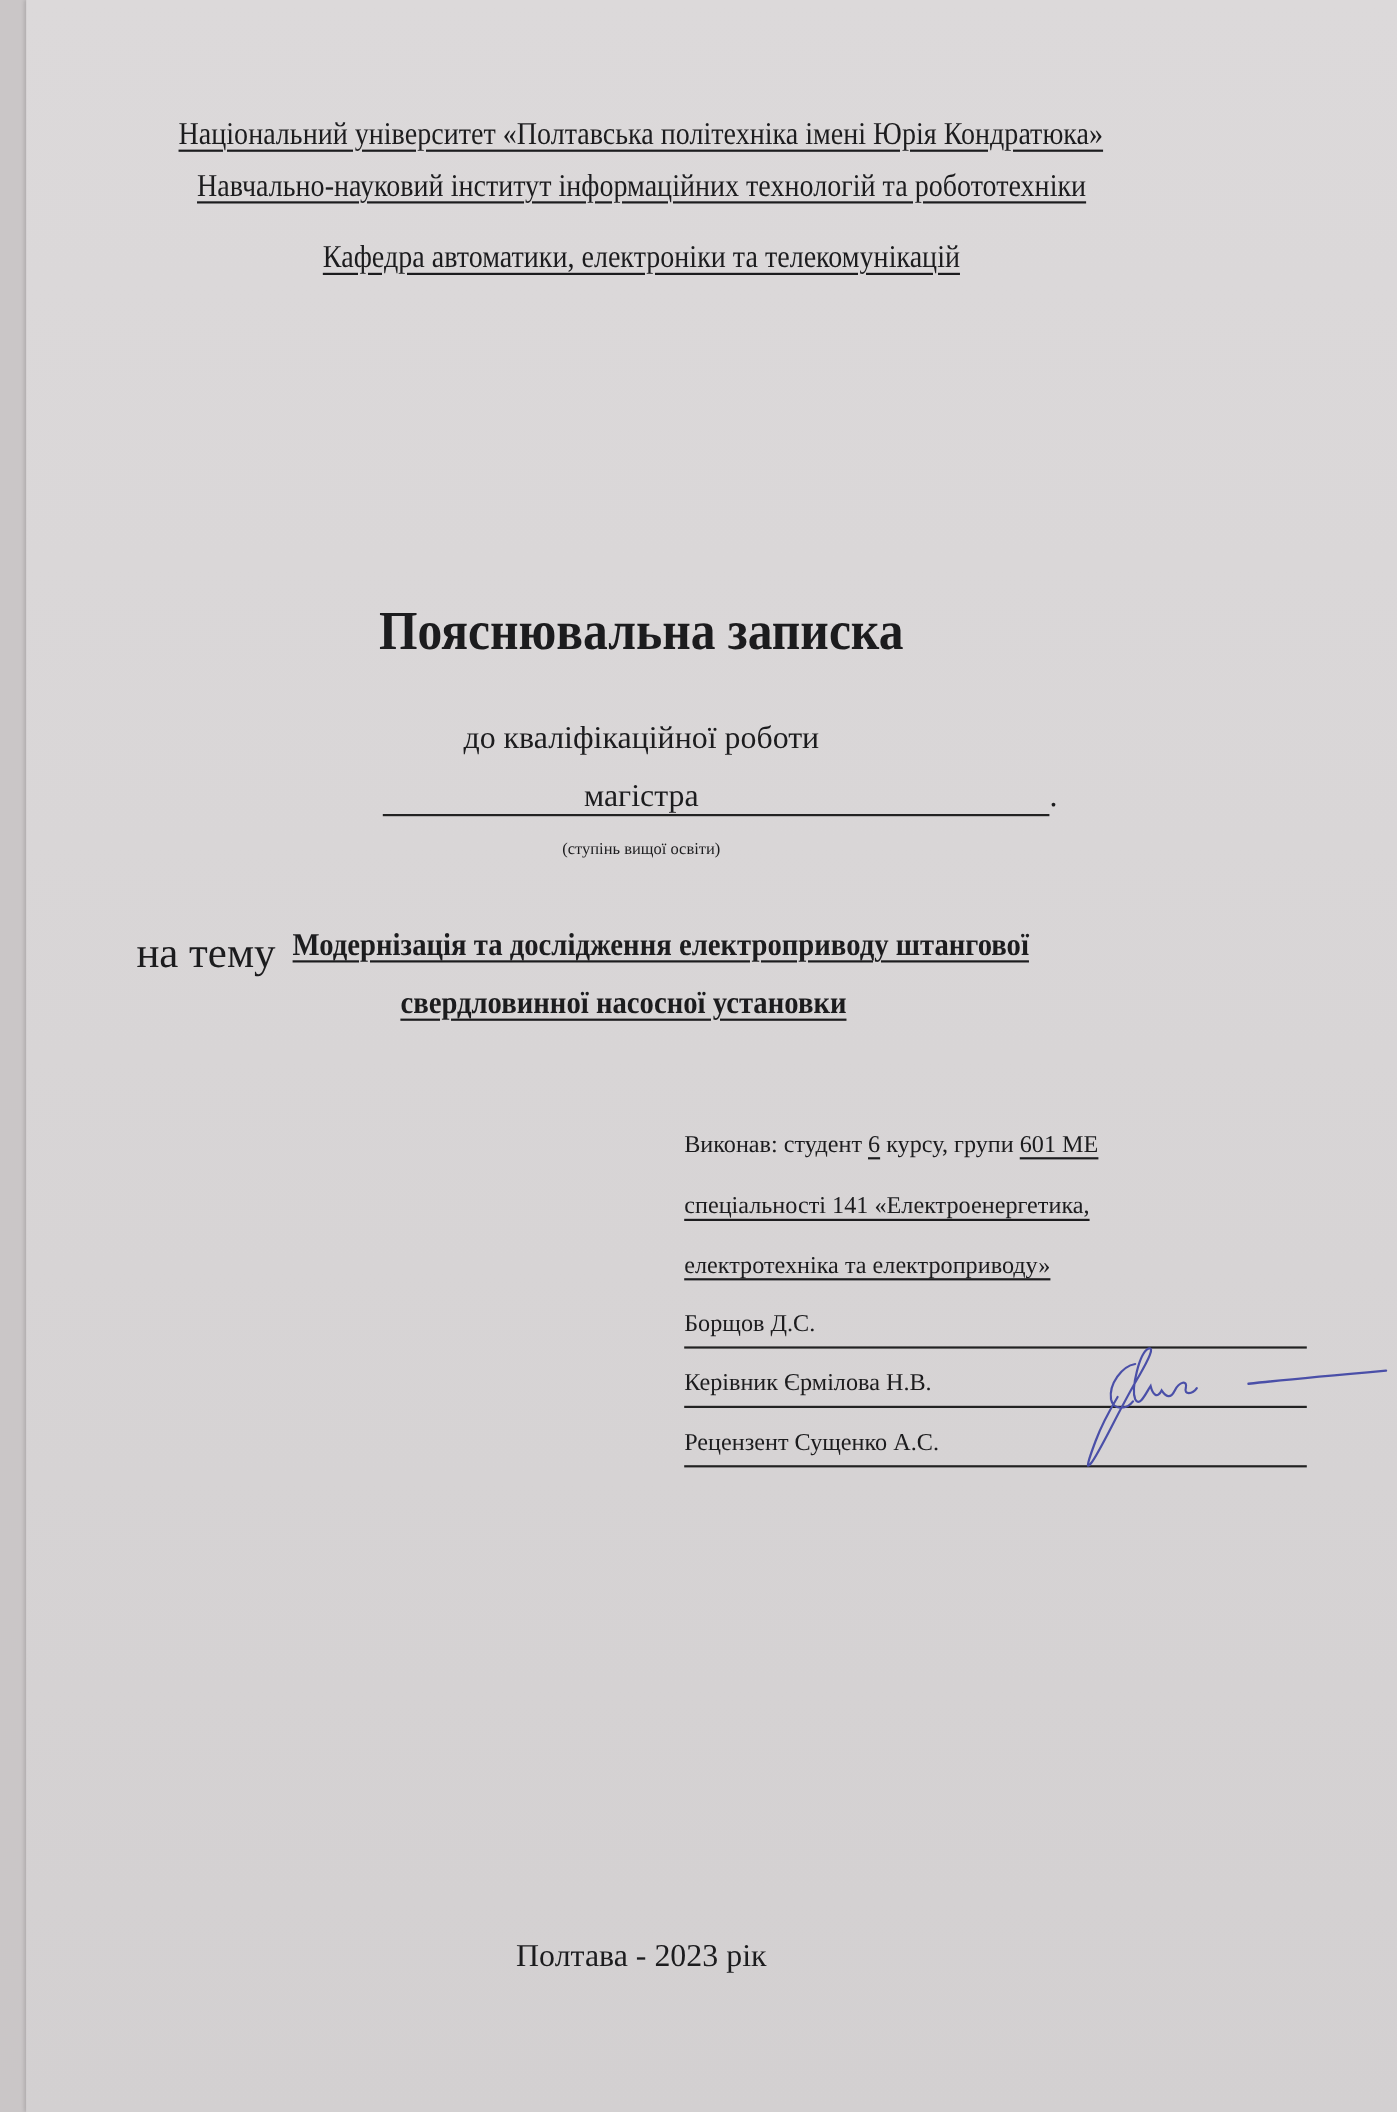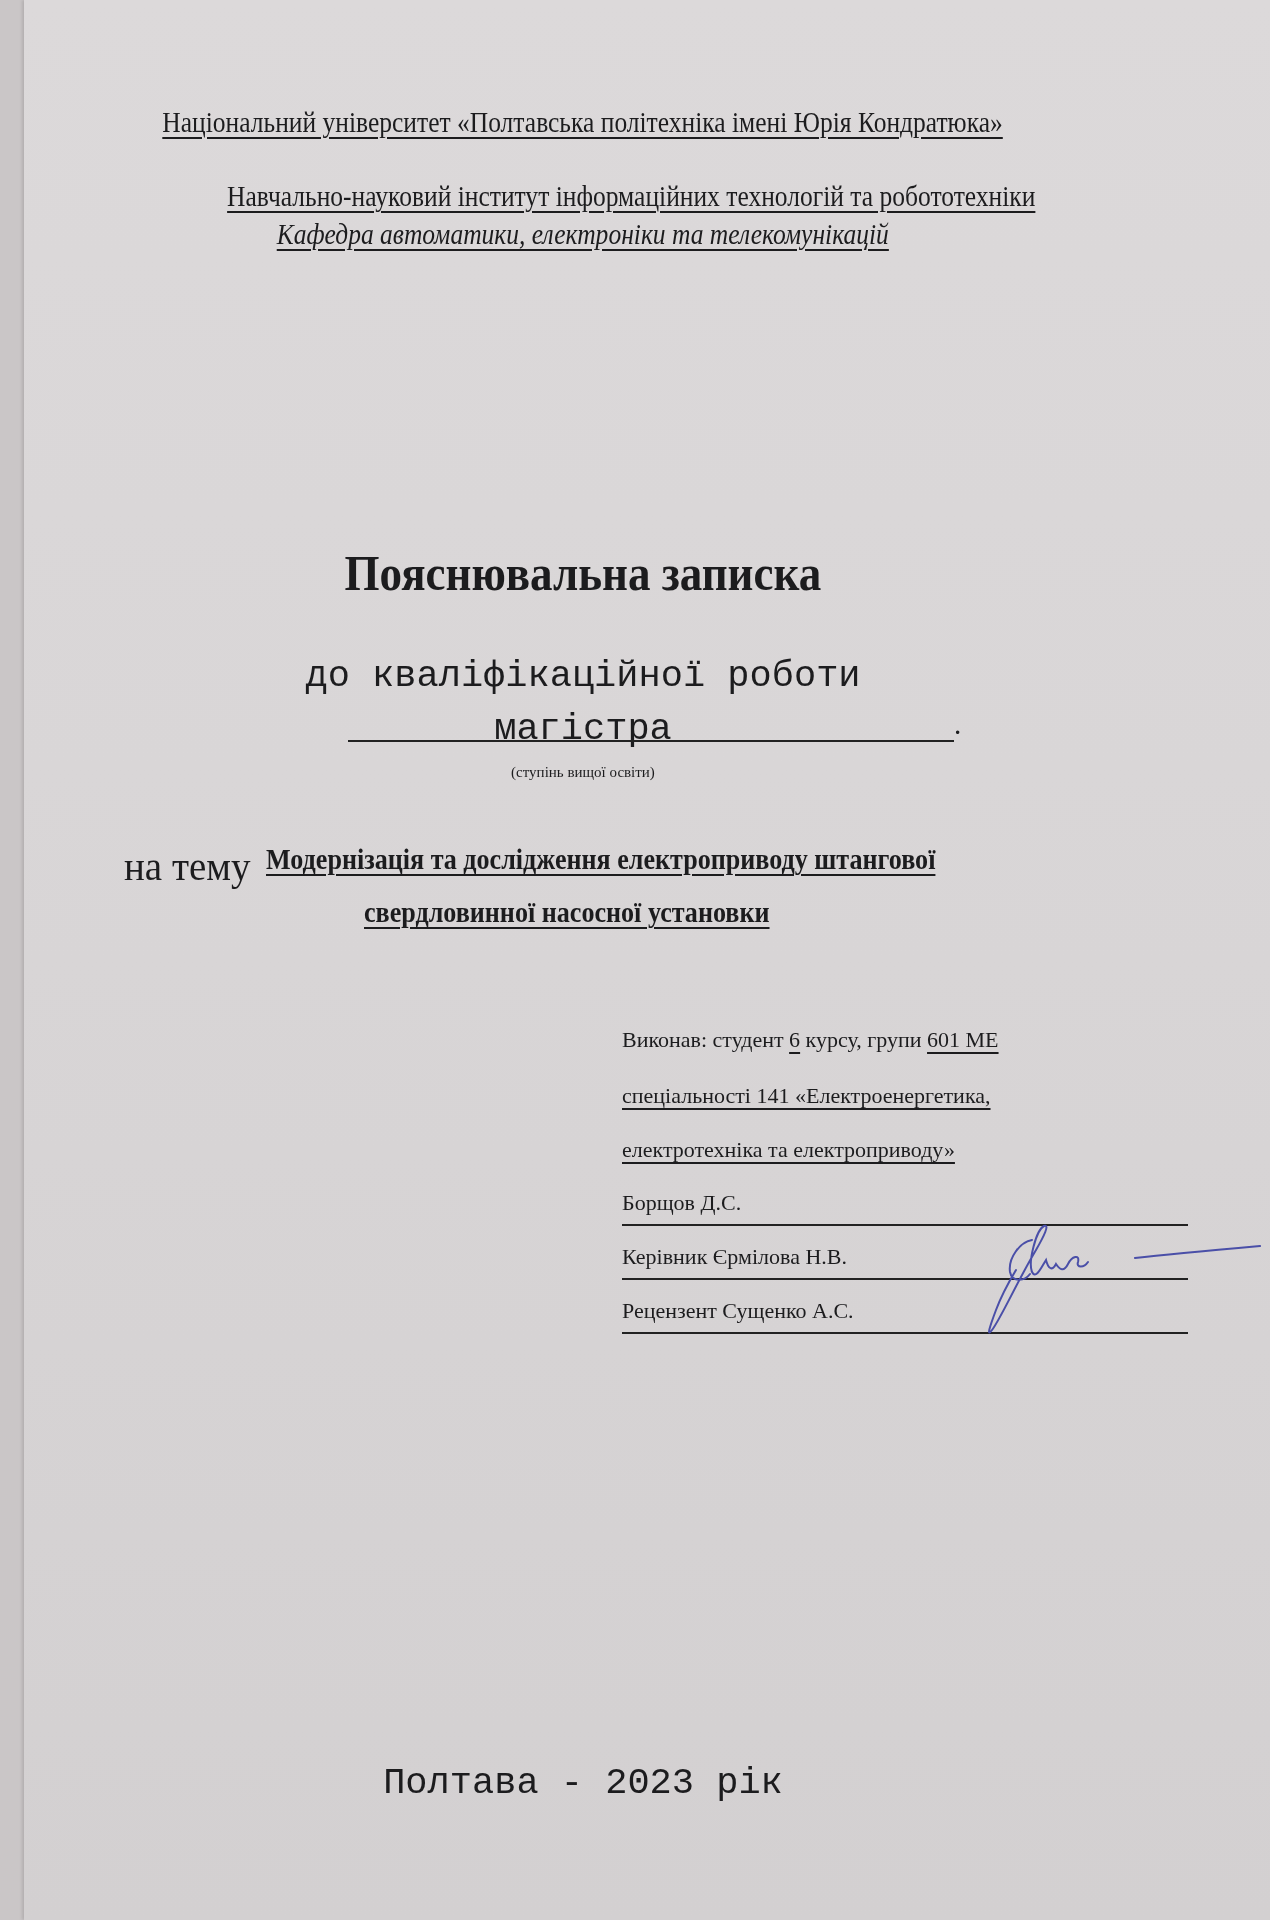--- a/index.html
+++ b/index.html
@@ -17,41 +17,41 @@
   }
   .gutter {
     position: absolute; left: 0; top: 0; width: 24px; height: 1920px;
     background: #cac6c7;
   }
   .line { position: absolute; white-space: nowrap; }
   .center { left: 0; width: 1166px; text-align: center; }
   .u { text-decoration: underline; text-underline-offset: 5px; text-decoration-thickness: 2px; }
   .hdr { font-size: 29px; transform: scaleX(0.88); transform-origin: center; }
   .title { font-size: 50px; font-weight: bold; transform: scaleX(0.9); }
-  .sub { font-size: 37px; font-family: Liberation Mono, monospace; }
+  .sub { font-size: 29px; }
   .small { font-size: 15px; }
   .topic-label { font-size: 39px; }
   .topic { font-size: 29px; font-weight: bold; transform: scaleX(0.9); transform-origin: left; }
   .info { font-size: 22px; left: 622px; }
   .rule { position: absolute; height: 2px; background: #222; }
   .sig { position: absolute; }
 </style>
 </head>
 <body>
 
 <div class="gutter"></div>
 <div class="page"></div>
 
 <div class="line center" style="top:106px;">
   <span class="hdr u" style="display:inline-block;">Національний університет «Полтавська політехніка імені Юрія Кондратюка»</span>
 </div>
-<div class="line center" style="top:180px;padding-left:48px;">
+<div class="line center" style="top:153px;">
   <span class="hdr u" style="display:inline-block;">Навчально-науковий інститут інформаційних технологій та робототехніки</span>
 </div>
-<div class="line center" style="top:218px;font-style:italic;">
+<div class="line center" style="top:218px;">
   <span class="hdr u" style="display:inline-block;">Кафедра автоматики, електроніки та телекомунікацій</span>
 </div>
 
 <div class="line center" style="top:544px;">
   <span class="title" style="display:inline-block;">Пояснювальна записка</span>
 </div>
 <div class="line center" style="top:655px;">
   <span class="sub">до кваліфікаційної роботи</span>
 </div>
 

